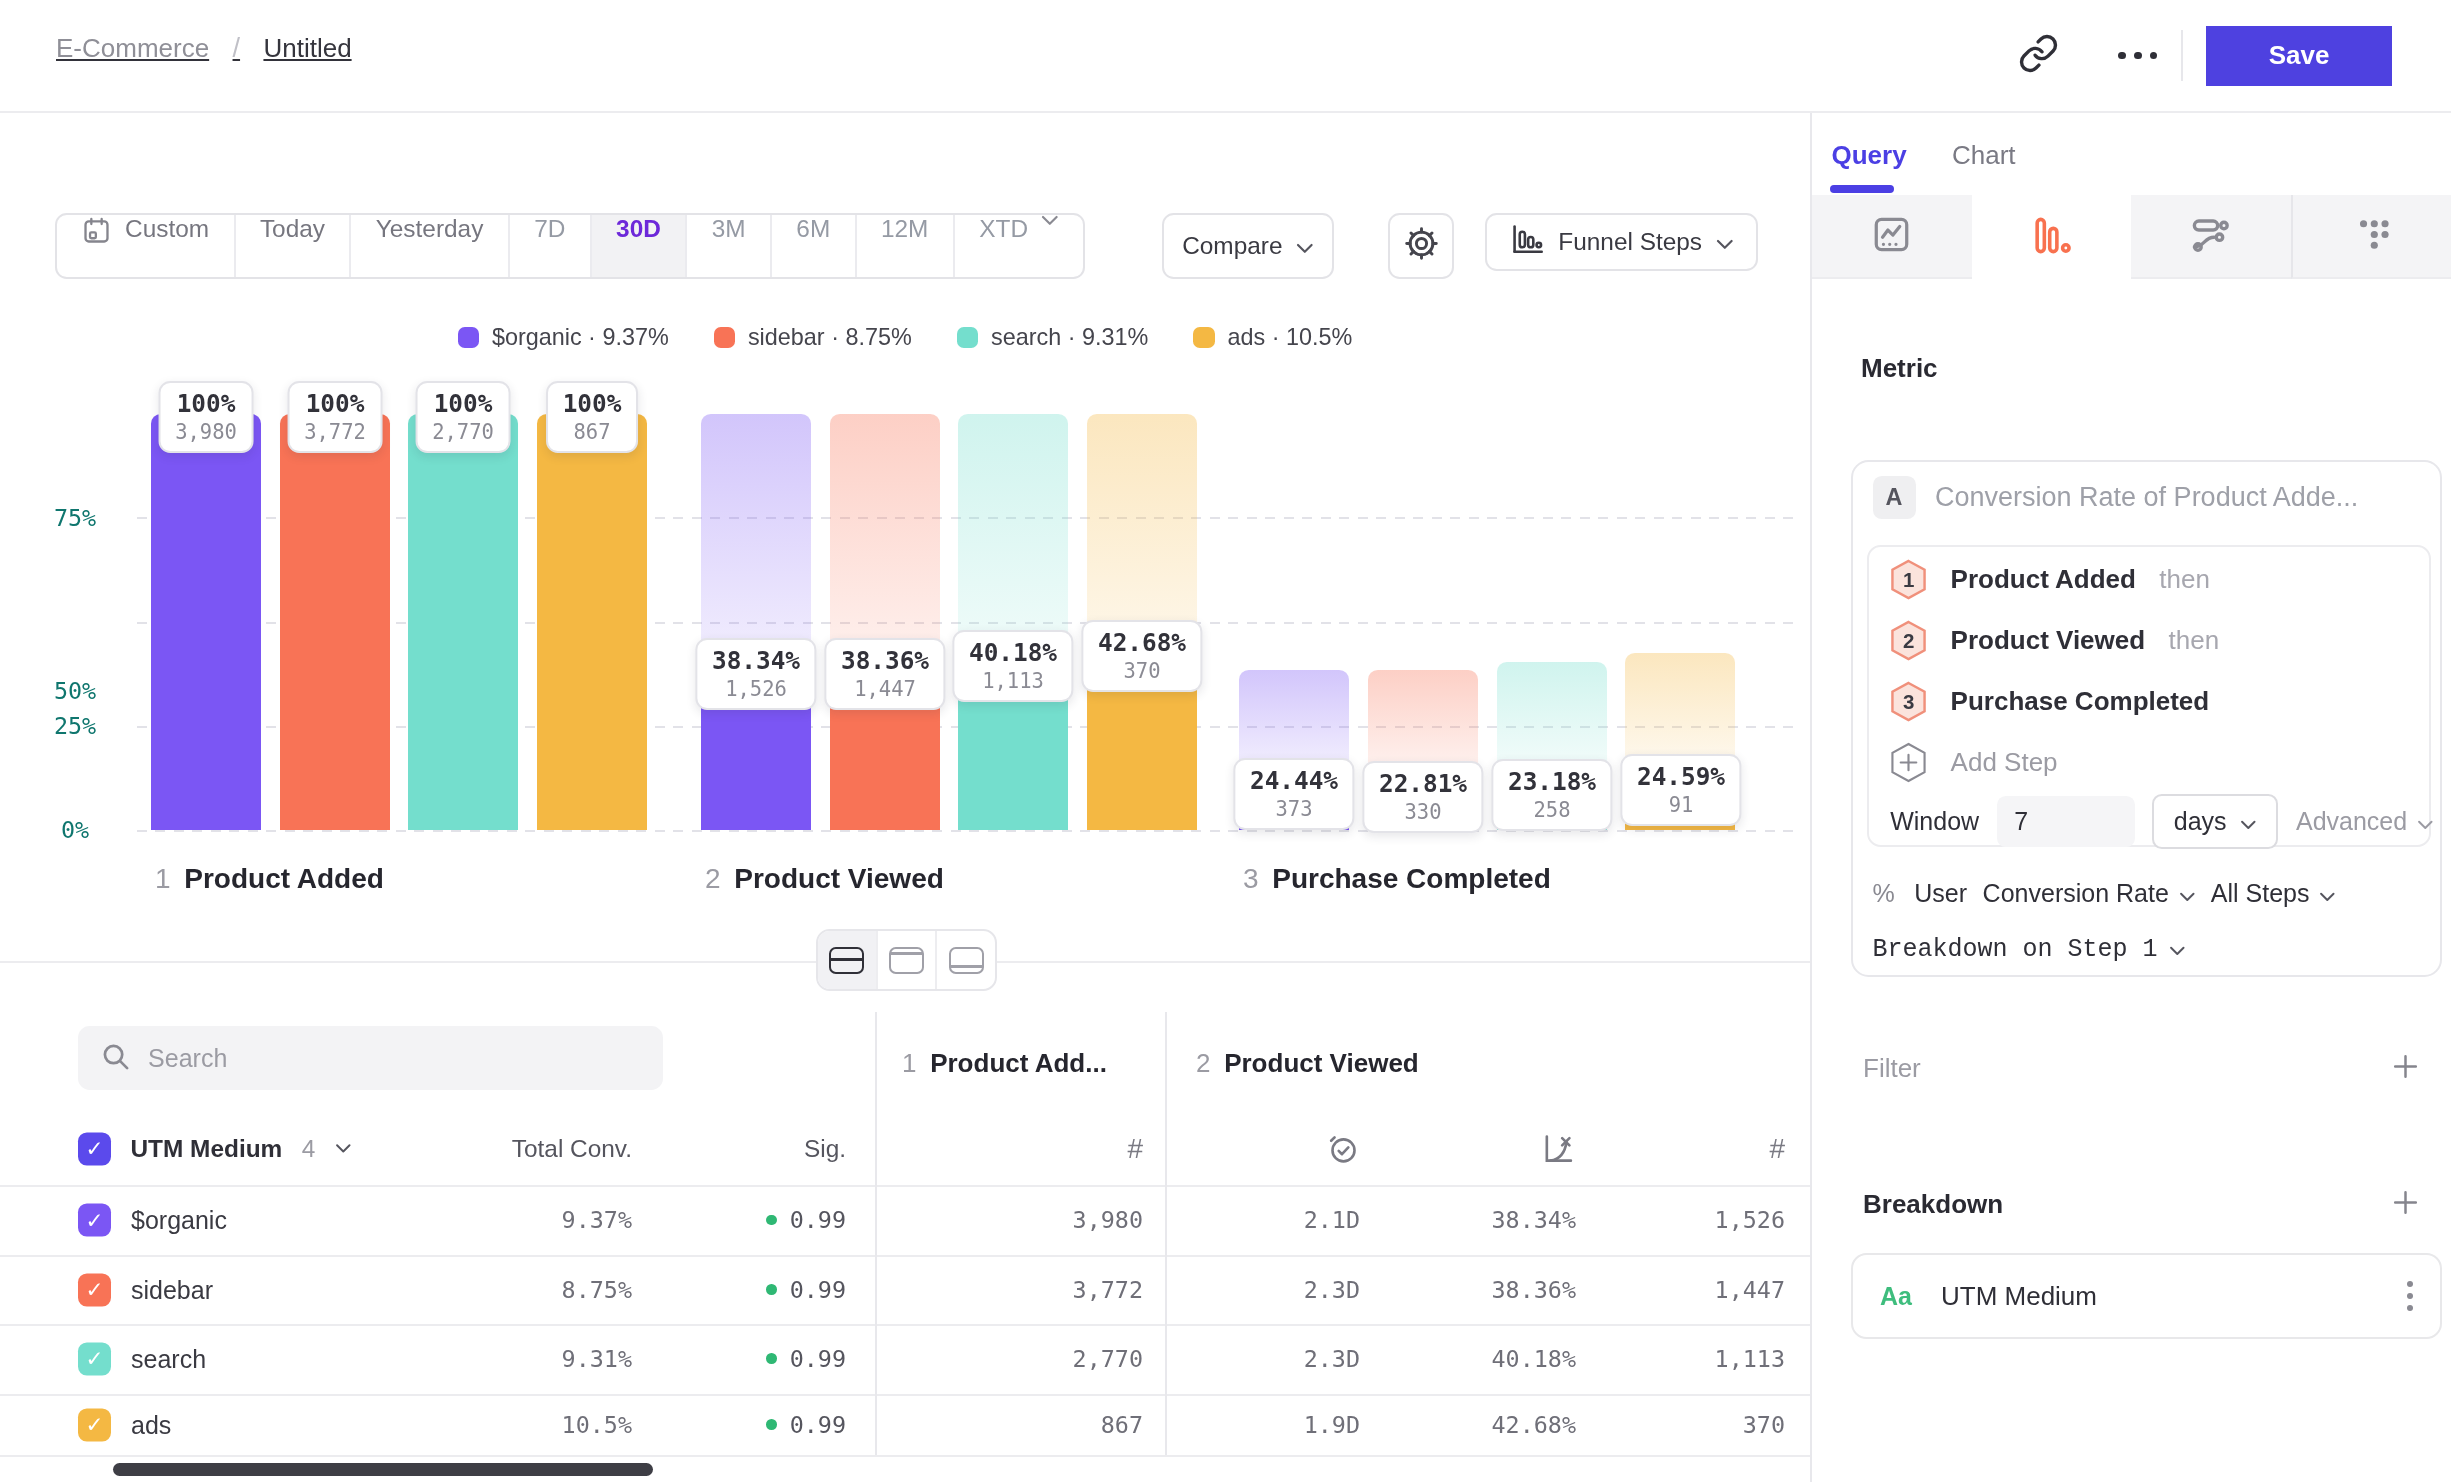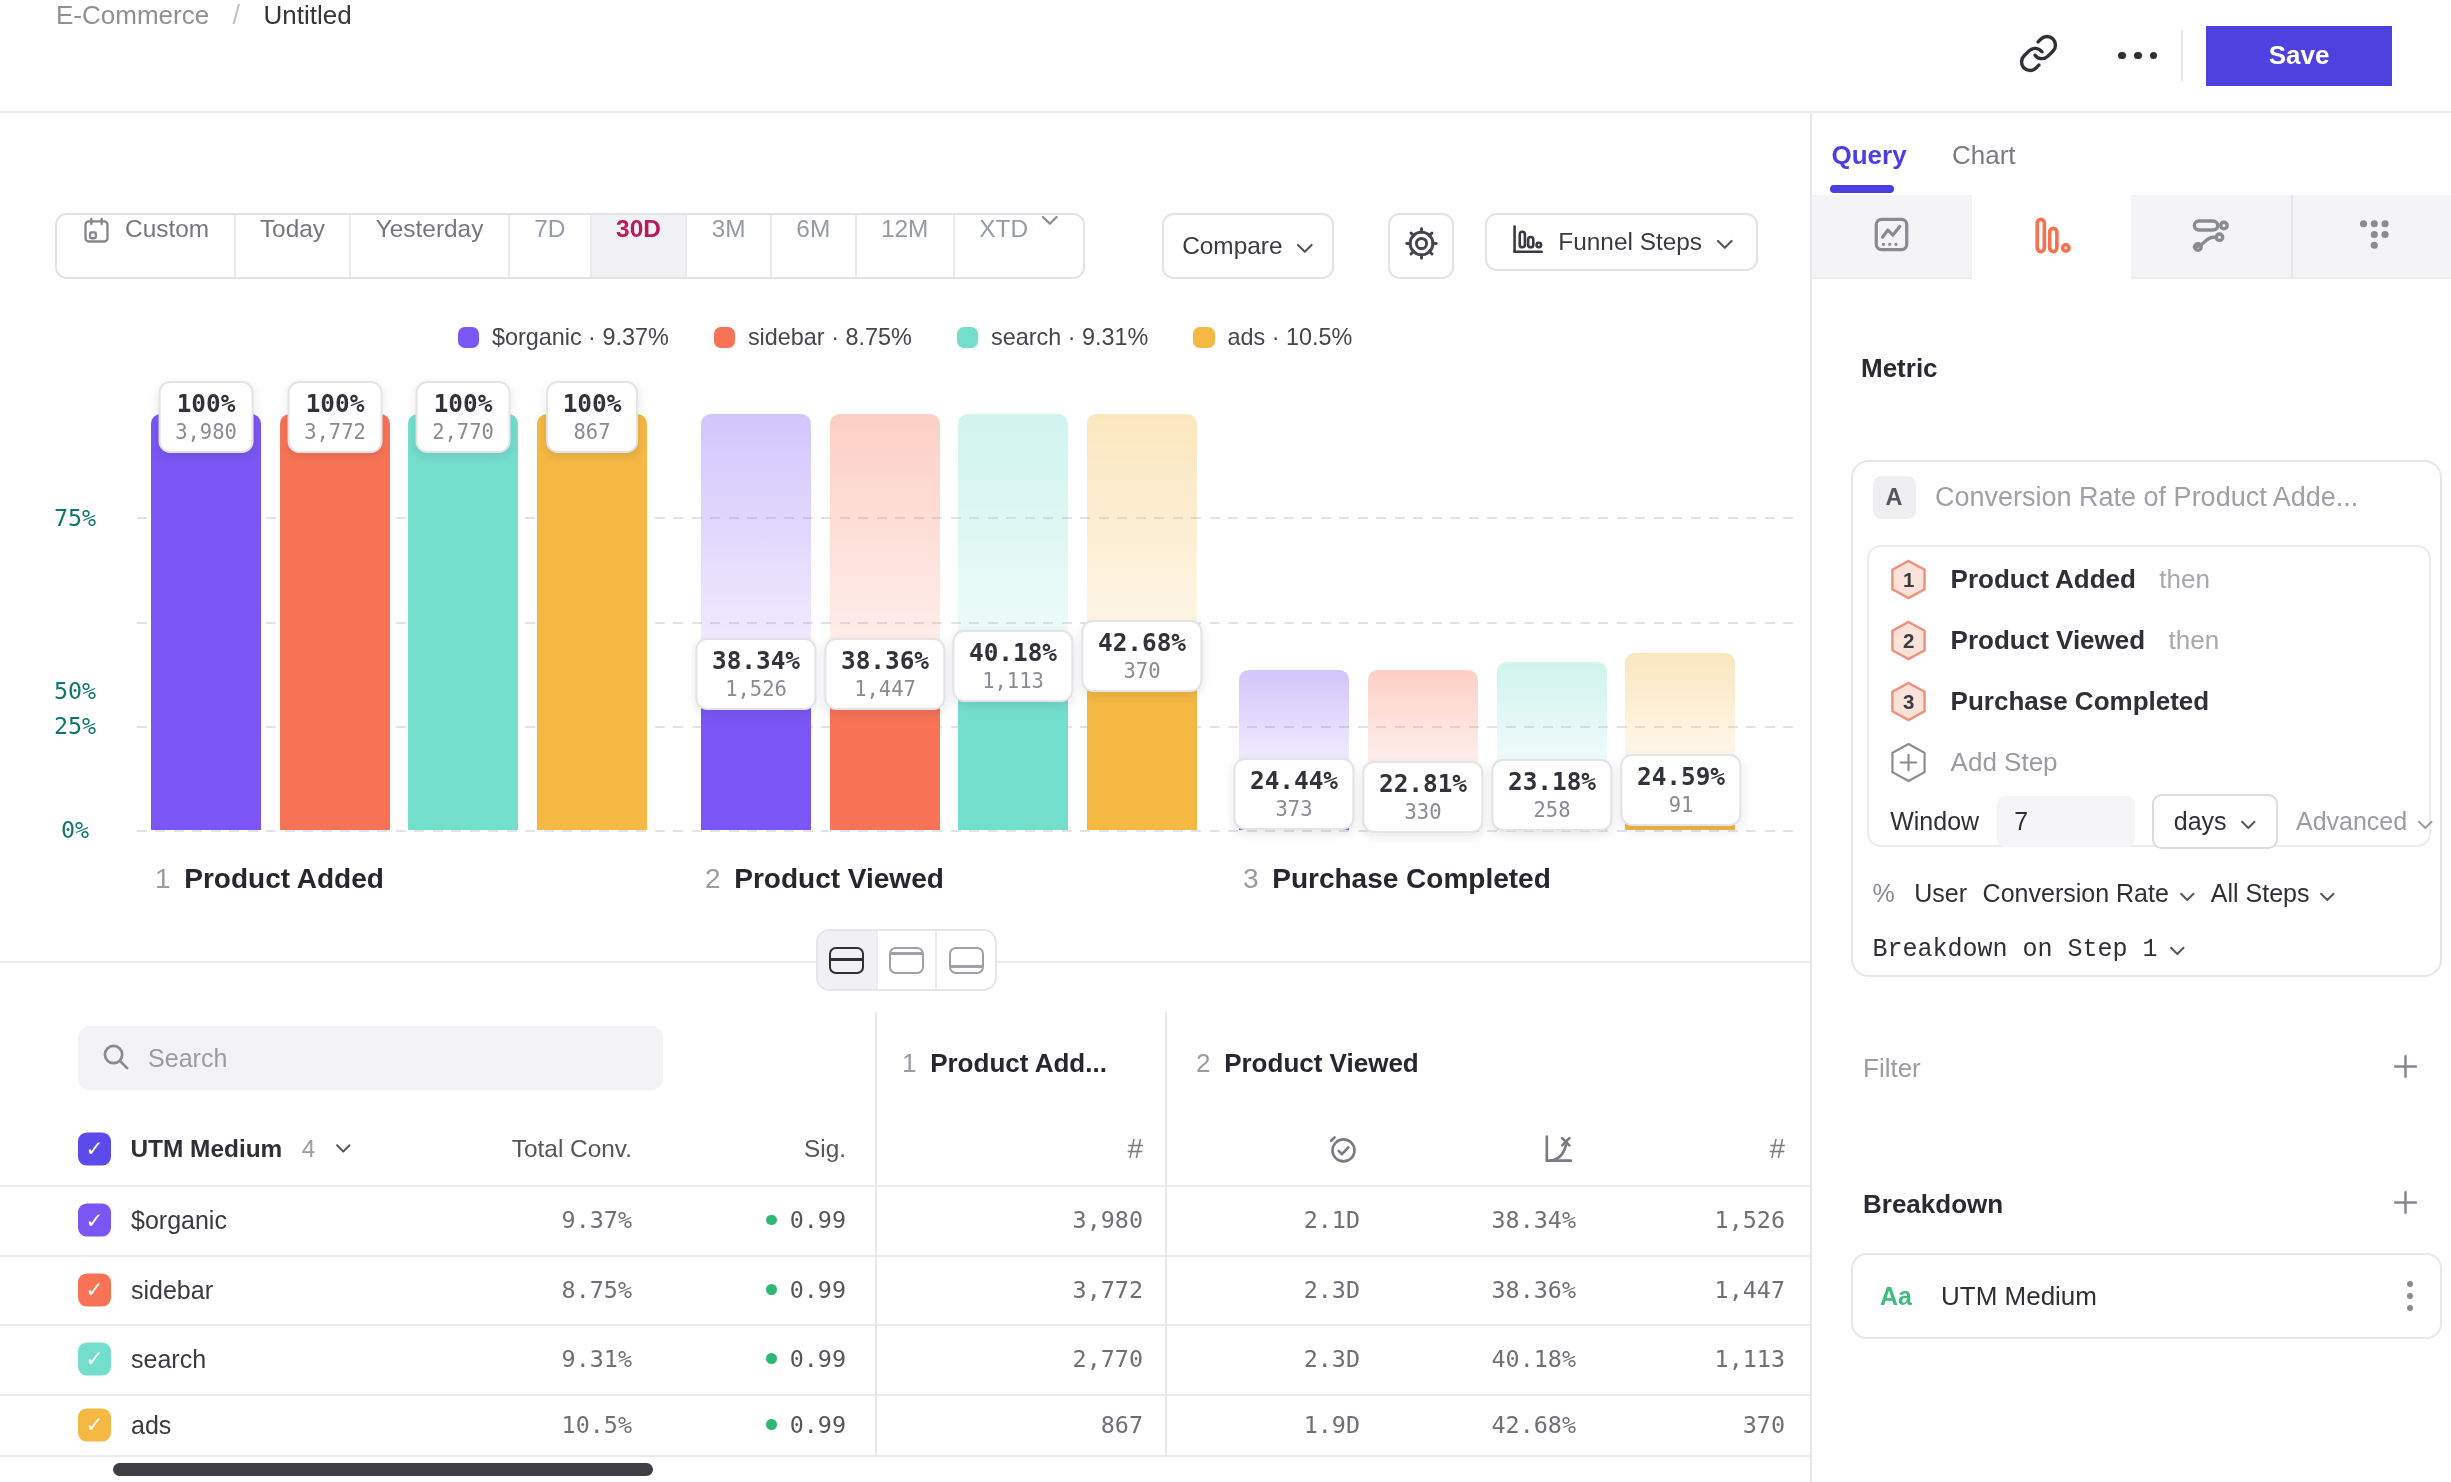--- a/index.html
+++ b/index.html
@@ -2,41 +2,41 @@
 <html><head>
 <meta charset="utf-8">
 <style>
   * { box-sizing: border-box; }
   body { margin:0; font-family:"Liberation Sans", sans-serif; background:#fff; color:#32323A; }
   .mono { font-family:"DejaVu Sans Mono", monospace; }
   .screen { position:relative; width:2452px; height:1482px; overflow:hidden; background:#fff; }
 
   
   .topbar { position:absolute; left:0; top:0; width:2452px; height:111px; background:#fff; }
-  .breadcrumb { position:absolute; left:56px; top:0; height:96px; display:flex; gap:23.4px; font-size:26px; }
+  .breadcrumb { position:absolute; left:56px; top:0; height:96px; display:flex; align-items:center; gap:23.4px; font-size:26px;text-decoration:underline; }
   .crumb-project { color:#8F8F97; }
   .crumb-sep { color:#C0C0C7; font-size:27px; }
   .crumb-page { color:#35353D; font-weight:500; }
   .top-actions { position:absolute; right:0; top:0; height:111px; display:flex; align-items:center; }
   .icon-btn { display:flex; align-items:center; justify-content:center; width:62px; height:62px; cursor:pointer; }
   .kebab-h { display:flex; gap:7.8px; }
   .kebab-h i { width:7.8px; height:7.8px; border-radius:50%; background:#2F2F37; }
   .top-divider { width:2px; height:51px; background:#E7E7EB; margin:0 11.7px; }
   .save-btn { width:186px; height:60px; margin:0 60px 0 11.7px; background:#4E41E0; color:#fff; border:none; border-radius:0; font-size:26px; font-weight:bold; font-family:inherit; cursor:pointer; }
   .hline { position:absolute; background:#ECECEF; height:2px; }
   .vline { position:absolute; background:#E8E8EC; width:2px; }
 
   
   .main { position:absolute; left:0; top:113px; width:1810px; height:1369px; }
 
   .seg { position:absolute; left:55px; top:100px; height:66px; border:2px solid #E3E3E7; border-radius:11.7px; display:flex; background:#fff; overflow:hidden; }
   .seg-cell { display:flex; align-items:flex-start; justify-content:center; padding:0 24.4px; font-size:24.4px; color:#76767F; border-right:2px solid #EBEBEF; cursor:pointer; gap:12.7px; white-space:nowrap; }
   .seg-cell:last-child { border-right:none; }
   .seg-cell.lite { color:#959AA4; }
-  .seg-cell.sel { background:#F2F2F4; color:#be185d; font-weight:bold; }
+  .seg-cell.sel { background:#F2F2F4; color:#6d28d9; font-weight:bold; }
 
   .btn-outline { position:absolute; border:2px solid #E3E3E7; border-radius:11.7px; background:#fff; display:flex; align-items:center; justify-content:center; font-size:24.4px; color:#3A3A42; gap:13.7px; cursor:pointer; }
 
   .legend { position:absolute; left:0; top:205px; width:1810px; height:39px; display:flex; justify-content:center; align-items:center; gap:45px; }
   .legend-item { display:flex; align-items:center; gap:12.7px; font-size:23.4px; color:#45454D; }
   .legend-swatch { width:21.5px; height:21.5px; border-radius:6.8px; }
 
   .plot { position:absolute; left:146px; top:301px; width:1638px; height:416px; }
   .gridline { position:absolute; left:137px; width:1658px; height:2px;
     background-image:repeating-linear-gradient(90deg,#E2E2E8 0 9.8px,transparent 9.8px 18.5px); }

